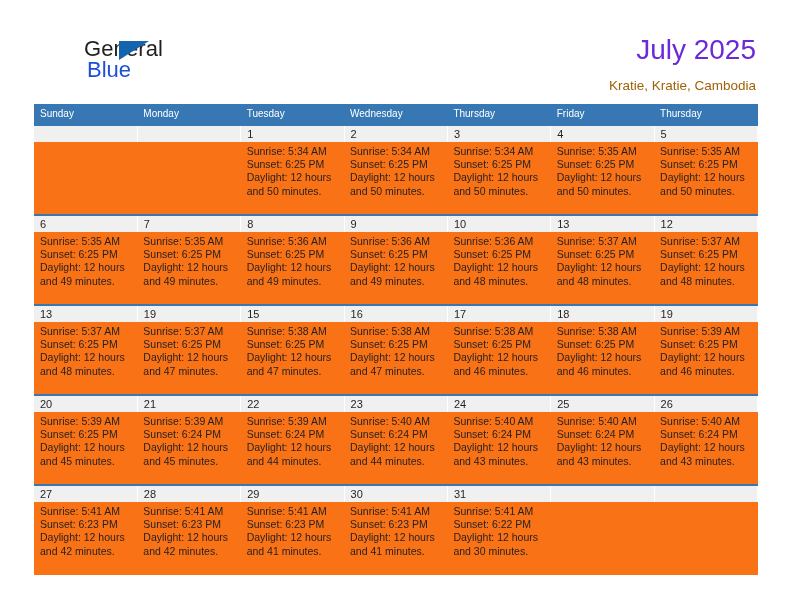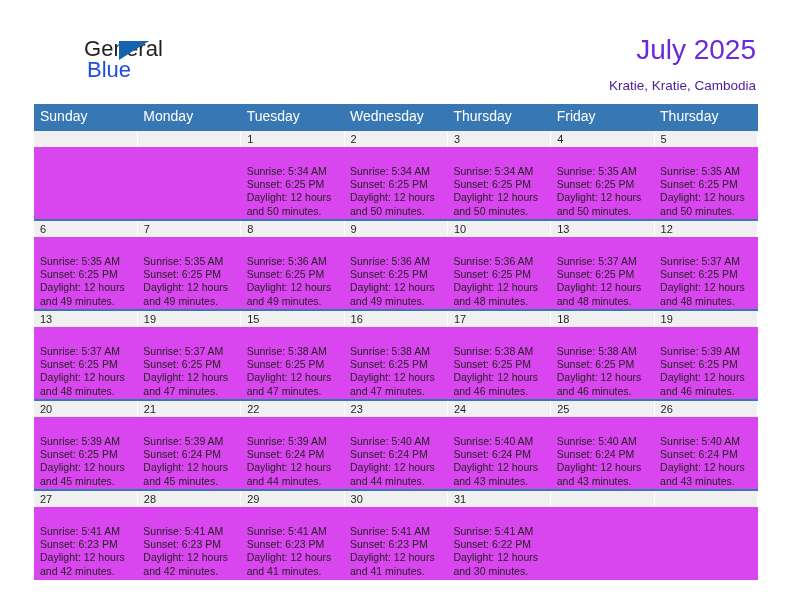--- a/index.html
+++ b/index.html
@@ -67,62 +67,62 @@
     font-weight: normal;
     color: #6d28d9;
     text-align: right;
     white-space: nowrap;
   }
   .subtitle {
     position: absolute;
     right: 36px;
     top: 78px;
     font-size: 13.5px;
-    color: #4c1d95;
+    color: #a16207;
     text-align: left;
     white-space: nowrap;
   }
 
   
   .calendar {
     position: absolute;
     left: 34px;
     top: 104px;
     width: 724px;
     border-collapse: collapse;
     table-layout: fixed;
   }
   .calendar th {
     background: #3778b4;
     color: #ffffff;
-    font-size: 14px;
+    font-size: 10px;
     font-weight: normal;
     text-align: left;
     padding: 4px 0 5px 6px;
     height: 20px;
     border: none;
   }
   .daynum {
     height: 15px;
     background: #f0f0f0;
     font-size: 11px;
     color: #231f20;
     padding: 2px 0 2px 6px;
     vertical-align: top;
     border-right: 1px solid #ffffff;
     border-top: 2px solid #3778b4;
   }
   tr.week-first .daynum { border-top: 2px solid #3778b4; }
   .detail {
     height: 73px;
-    background: #d946ef;
+    background: #f97316;
     font-size: 10.5px;
     line-height: 13.2px;
     color: #231f20;
-    padding: 18px 8px 0 6px;
+    padding: 3px 8px 0 6px;
     vertical-align: top;
     border: none;
   }
   .detail .line { white-space: nowrap; }
 </style>
 </head>
 <body>
 
 <div id="page">
 

